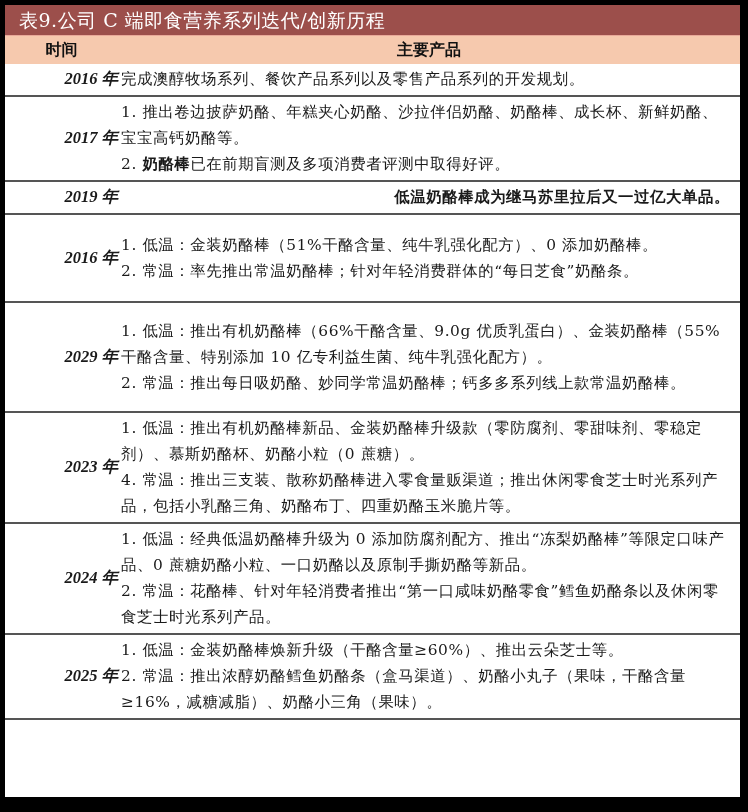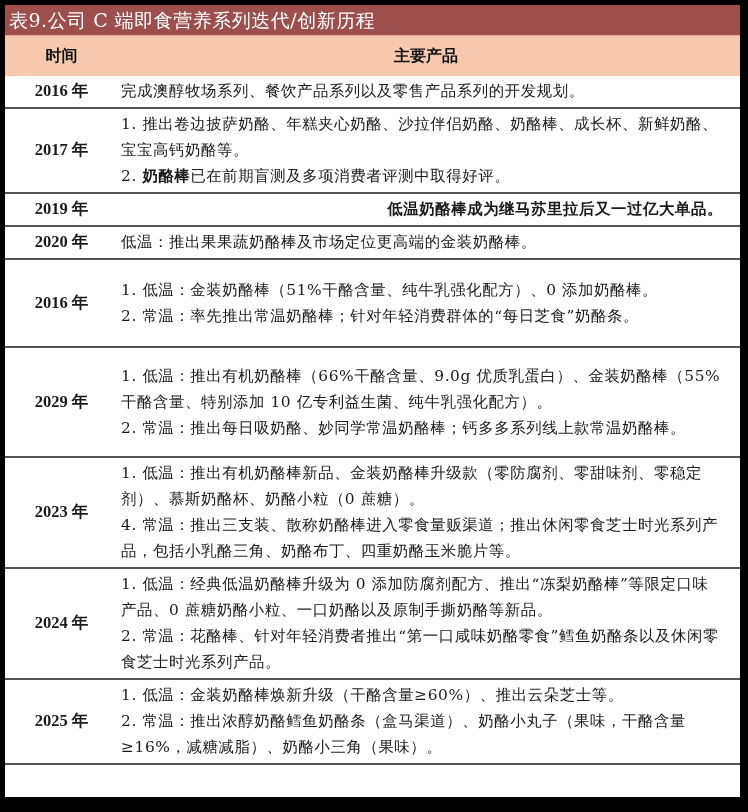--- a/index.html
+++ b/index.html
@@ -6,42 +6,43 @@
   body {
     width: 748px; height: 812px; background: #000; position: relative; overflow: hidden;
     font-family: "DejaVu Serif", "Liberation Serif", serif;
   }
   .page {
     position: absolute; left: 5px; top: 5px; width: 735px; height: 792px;
     background: #fff;
   }
   .title-bar {
     height: 30px; background: #9c4f4b; color: #fff;
-    font-size: 19px; line-height: 30px; padding-left: 4px;
+    font-size: 19px; line-height: 30px; padding-left: 14px;
     white-space: nowrap; overflow: hidden; letter-spacing: 0.5px;
   }
   .title-sep { height: 1px; background: #e9a99a; }
   table { border-collapse: collapse; width: 735px; table-layout: fixed; }
   col.c-year { width: 113px; }
   col.c-desc { width: 622px; }
   thead th {
     background: #f6c9ae; height: 28px; font-size: 16px; font-weight: bold;
-    color: #111; padding: 6px; text-align: center;
+    color: #111; padding: 0; text-align: center;
   }
   thead th.h-desc { padding-left: 0; }
   tbody tr { border-bottom: 2px solid #555; }
   tbody td {
     padding: 2px 0 3px 0; vertical-align: middle; color: #1a1a1a;
     font-size: 15.4px; line-height: 26px;
   }
   td.year {
-    text-align: center; font-weight: bold; font-size: 16.5px;
+    text-align: right; font-weight: bold; font-size: 16.5px;
     font-family: "Liberation Serif", "DejaVu Serif", serif;
+    font-style: italic;
   }
-  td.desc { padding-left: 3px; padding-right: 17px; letter-spacing: 0.6px; }
+  td.desc { padding-left: 3px; padding-right: 10px; letter-spacing: 0.6px; }
   td.desc .line { display: block; }
   td.desc.bold { font-weight: bold; text-align: right; }
   b.em { font-weight: bold; }
 </style>
 </head>
 <body>
 
 <div class="page">
   <div class="title-bar">表9.公司 C 端即食营养系列迭代/创新历程</div>
   <div class="title-sep"></div>
@@ -68,26 +69,20 @@
         <td class="year">2017 年</td>
         <td class="desc">
           <span class="line">1. 推出卷边披萨奶酪、年糕夹心奶酪、沙拉伴侣奶酪、奶酪棒、成长杯、新鲜奶酪、宝宝高钙奶酪等。</span>
           <span class="line"><span>2. </span><b class="em">奶酪棒</b><span>已在前期盲测及多项消费者评测中取得好评。</span></span>
         </td>
       </tr>
       <tr style="height:28px">
         <td class="year">2019 年</td>
         <td class="desc bold">
           <span class="line">低温奶酪棒成为继马苏里拉后又一过亿大单品。</span>
-        </td>
-      </tr>
-      <tr style="height:31px">
-        <td class="year">2020 年</td>
-        <td class="desc">
-          <span class="line">低温：推出果果蔬奶酪棒及市场定位更高端的金装奶酪棒。</span>
         </td>
       </tr>
       <tr style="height:88px">
         <td class="year">2016 年</td>
         <td class="desc">
           <span class="line">1. 低温：金装奶酪棒（51%干酪含量、纯牛乳强化配方）、0 添加奶酪棒。</span>
           <span class="line">2. 常温：率先推出常温奶酪棒；针对年轻消费群体的“每日芝食”奶酪条。</span>
         </td>
       </tr>
       <tr style="height:110px">

